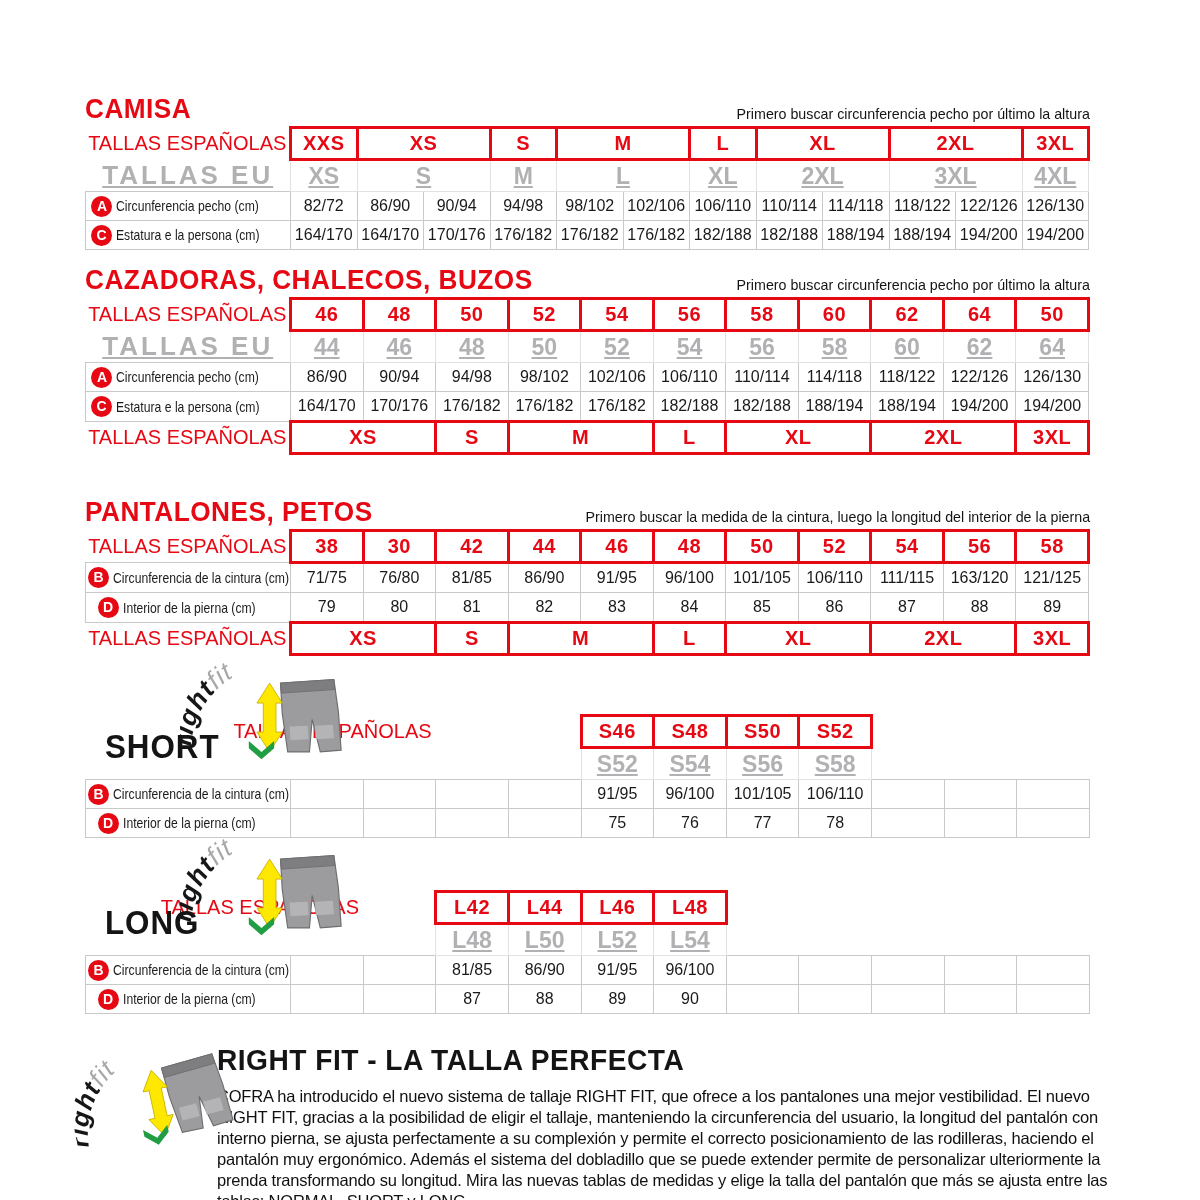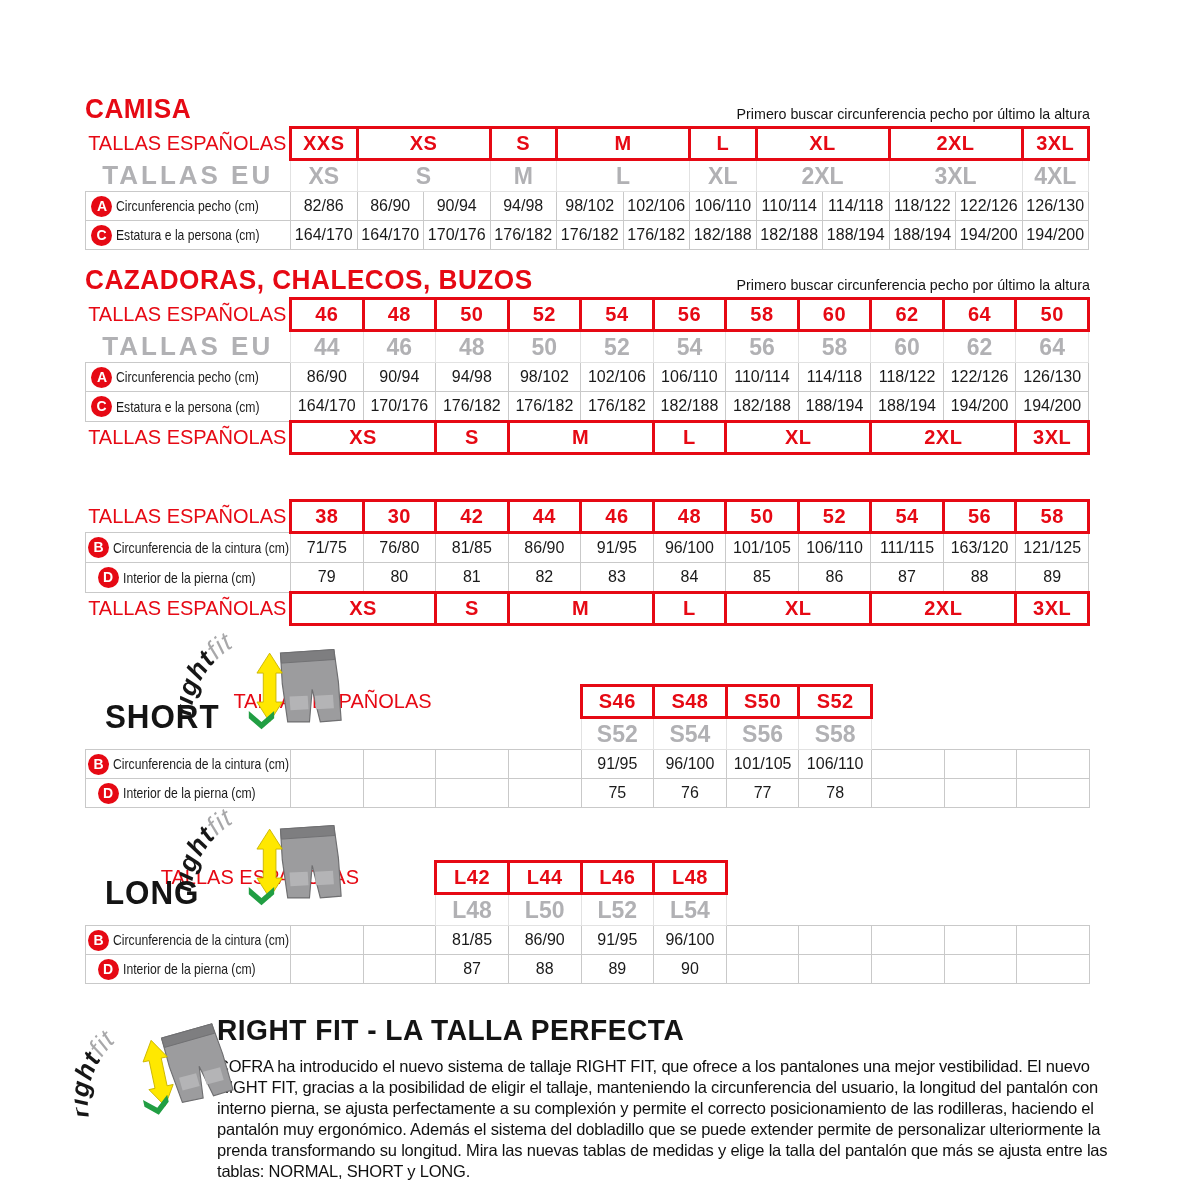--- a/index.html
+++ b/index.html
@@ -20,21 +20,21 @@
 
   #sec-cazadoras{margin-top:17px;}
   #sec-pantalones{margin-top:44px;}
 
   
   table.sizes{border-collapse:collapse;table-layout:fixed;width:1005px;}
   table.sizes td{padding:0;text-align:center;vertical-align:middle;overflow:hidden;}
   tr.r-red td{height:29px;}
   td.box{border:3px solid var(--red);color:var(--red);font-weight:bold;font-size:20px;letter-spacing:.5px;}
   td.red-lbl{border:none;color:var(--red);font-weight:normal;font-size:20px;text-align:right;padding-right:9px;white-space:nowrap;}
-  tr.r-gray td{height:30px;}
+  tr.r-gray td{height:30px;text-decoration:underline;}
   td.gcell{border:1px solid var(--grayline);color:var(--gray);font-weight:bold;font-size:23px;}
   td.gray-lbl{border:none;color:var(--gray);font-weight:bold;font-size:26px;text-align:left;letter-spacing:3px;padding-left:12px;white-space:nowrap;}
   tr.r-data td{height:28px;}
   td.dcell{border:1px solid var(--border);font-size:16px;color:#1a1a1a;}
   td.data-lbl{border:1px solid var(--border);text-align:left;padding-left:3px;white-space:nowrap;text-decoration:underline;}
   td.blank{border:none;}
   .circ{display:inline-block;width:21px;height:21px;border-radius:50%;background:var(--red);color:#fff;
         font-size:14px;font-weight:bold;line-height:21px;text-align:center;vertical-align:middle;margin:0 4px 0 2px;}
   .lbl-text{display:inline-block;font-size:14.5px;transform:scaleX(.84);transform-origin:left center;vertical-align:middle;white-space:nowrap;}
 
@@ -122,21 +122,21 @@
               <td class="gcell" colspan="2">S</td>
               <td class="gcell">M</td>
               <td class="gcell" colspan="2">L</td>
               <td class="gcell">XL</td>
               <td class="gcell" colspan="2">2XL</td>
               <td class="gcell" colspan="2">3XL</td>
               <td class="gcell">4XL</td>
             </tr>
             <tr class="r-data">
               <td class="lbl data-lbl"><span class="circ">A</span><span class="lbl-text">Circunferencia pecho (cm)</span></td>
-              <td class="dcell">82/86</td>
+              <td class="dcell">82/72</td>
               <td class="dcell">86/90</td>
               <td class="dcell">90/94</td>
               <td class="dcell">94/98</td>
               <td class="dcell">98/102</td>
               <td class="dcell">102/106</td>
               <td class="dcell">106/110</td>
               <td class="dcell">110/114</td>
               <td class="dcell">114/118</td>
               <td class="dcell">118/122</td>
               <td class="dcell">122/126</td>
@@ -249,20 +249,24 @@
               <td class="box" colspan="2">XL</td>
               <td class="box" colspan="2">2XL</td>
               <td class="box">3XL</td>
             </tr>
           </tbody>
         </table>
       </div>
   </section>
 
   <section class="tbl-section" id="sec-pantalones">
+    <div class="sec-head">
+      <h2 class="sec-title">PANTALONES, PETOS</h2>
+      <div class="sec-note">Primero buscar la medida de la cintura, luego la longitud del interior de la pierna</div>
+    </div>
     <div class="tbl-host">
         <table class="sizes">
           <colgroup>
             <col style="width: 205px;">
             <col>
             <col>
             <col>
             <col>
             <col>
             <col>

